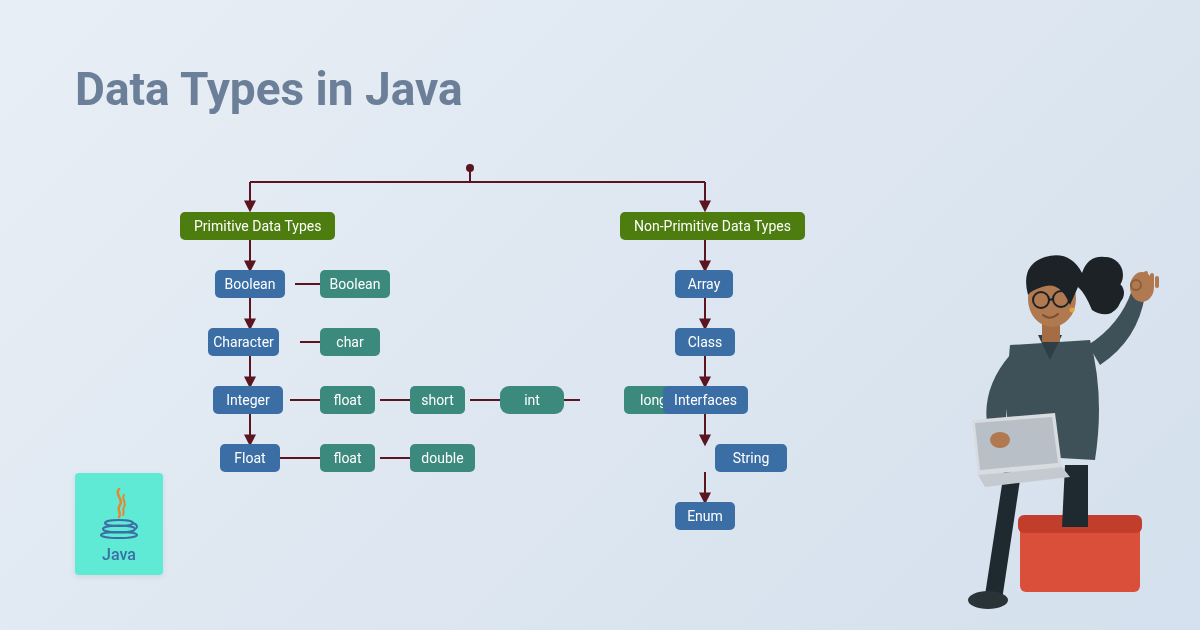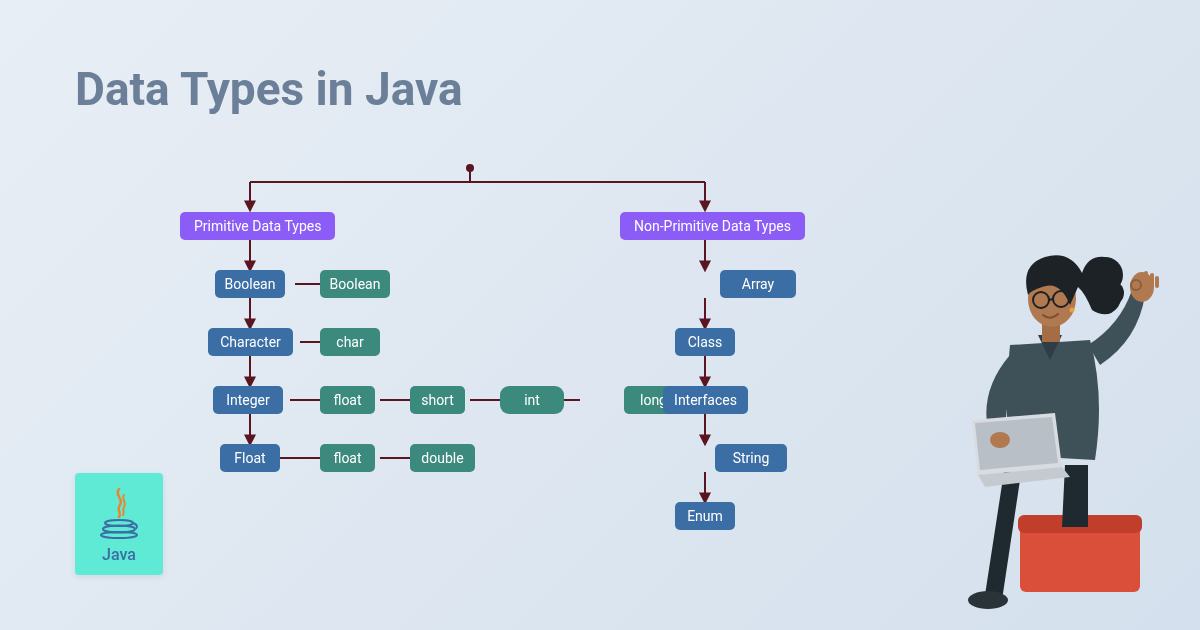--- a/index.html
+++ b/index.html
@@ -30,21 +30,21 @@
     position: absolute;
     border-radius: 5px;
     color: #fff;
     font-size: 14px;
     display: flex;
     align-items: center;
     justify-content: center;
     padding: 6px 14px;
     white-space: nowrap;
   }
-  .orange { background: #8b5cf6; }
+  .orange { background: #4d7c0f; }
   .blue { background: #3b6ea5; }
   .teal { background: #3c8a7e; }
   svg.connectors {
     position: absolute;
     top: 0; left: 0;
     width: 100%; height: 100%;
     overflow: visible;
   }
   .java-logo {
     position: absolute;
@@ -109,33 +109,33 @@
     <line x1="540" y1="80" x2="540" y2="110" stroke="#5a1520" stroke-width="2" marker-end="url(#arrow)"></line>
     <line x1="540" y1="138" x2="540" y2="168" stroke="#5a1520" stroke-width="2" marker-end="url(#arrow)"></line>
     <line x1="540" y1="196" x2="540" y2="226" stroke="#5a1520" stroke-width="2" marker-end="url(#arrow)"></line>
     <line x1="540" y1="254" x2="540" y2="284" stroke="#5a1520" stroke-width="2" marker-end="url(#arrow)"></line>
     <line x1="540" y1="312" x2="540" y2="342" stroke="#5a1520" stroke-width="2" marker-end="url(#arrow)"></line>
   </svg>
 
   <div class="box orange" style="left:15px; top:52px;">Primitive Data Types</div>
   <div class="box blue" style="left:50px; top:110px; width:70px;">Boolean</div>
   <div class="box teal" style="left:155px; top:110px; width:70px;">Boolean</div>
-  <div class="box blue" style="left:43px; top:168px; width:85px;">Character</div>
+  <div class="box blue" style="left:43px; top:168px; width:71px;">Character</div>
   <div class="box teal" style="left:155px; top:168px; width:60px;">char</div>
   <div class="box blue" style="left:48px; top:226px; width:70px;">Integer</div>
   <div class="box teal" style="left:155px; top:226px; width:55px;">float</div>
   <div class="box teal" style="left:245px; top:226px; width:55px;">short</div>
   <div class="box teal" style="left:335px; top:226px; width:64px;border-radius:9px;">int</div>
   <div class="box teal" style="left:415px; top:226px; width:59px;margin-left:44px;">long</div>
   <div class="box blue" style="left:55px; top:284px; width:60px;">Float</div>
   <div class="box teal" style="left:155px; top:284px; width:55px;">float</div>
   <div class="box teal" style="left:245px; top:284px; width:65px;">double</div>
 
   <div class="box orange" style="left:455px; top:52px;">Non-Primitive Data Types</div>
-  <div class="box blue" style="left:510px; top:110px; width:76px;margin-left:45px;">Array</div>
+  <div class="box blue" style="left:510px; top:110px; width:58px;">Array</div>
   <div class="box blue" style="left:510px; top:168px; width:60px;">Class</div>
   <div class="box blue" style="left:498px; top:226px; width:85px;">Interfaces</div>
   <div class="box blue" style="left:510px; top:284px; width:72px;margin-left:40px;">String</div>
   <div class="box blue" style="left:510px; top:342px; width:60px;">Enum</div>
 </div>
 
 <div class="java-logo">
   <svg width="46" height="58" viewBox="0 0 46 58">
     <path d="M 23 4 C 18 10 28 14 24 20 C 20 25 26 28 23 32" stroke="#e8862f" stroke-width="2.5" fill="none" stroke-linecap="round"></path>
     <path d="M 28 10 C 25 14 31 17 28 22 C 26 25 29 27 27 30" stroke="#e8862f" stroke-width="2" fill="none" stroke-linecap="round"></path>

